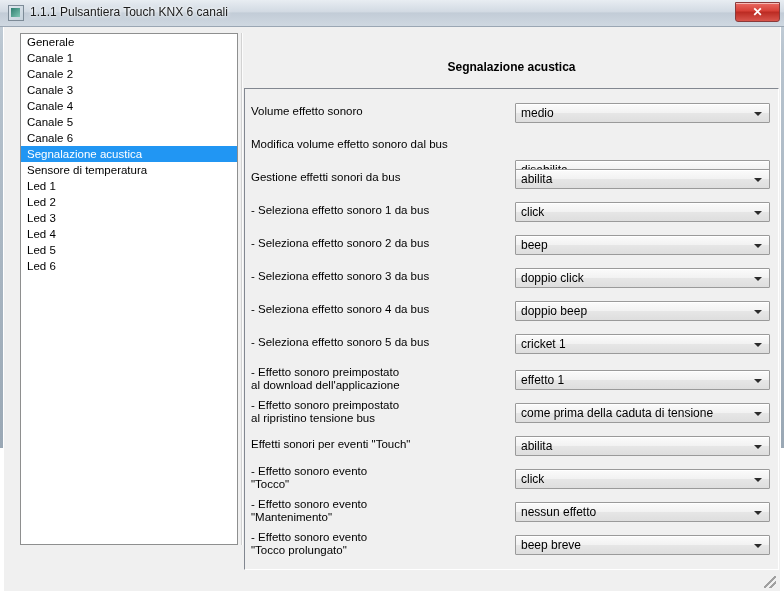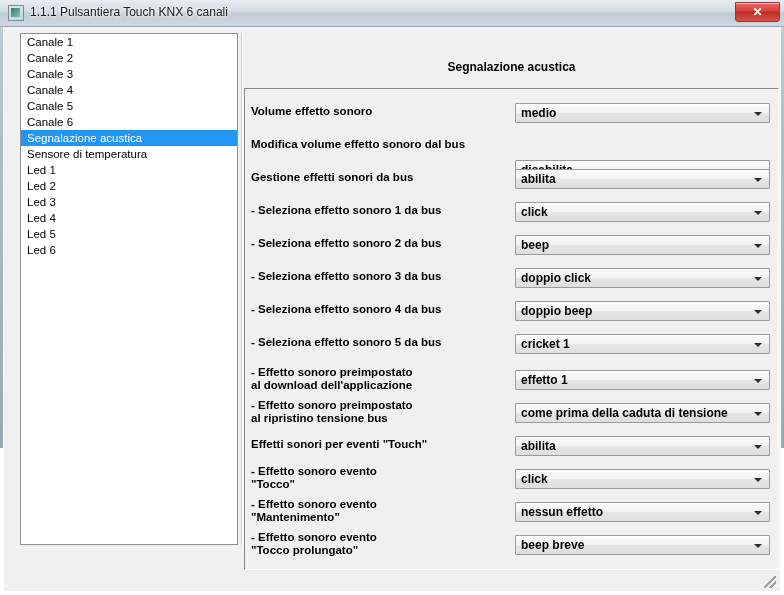--- a/index.html
+++ b/index.html
@@ -70,21 +70,20 @@
     position:absolute;left:240px;top:33px;width:535px;
     text-align:center;font-size:12px;font-weight:bold;color:#000;
   }
   
   .content{
     position:absolute;left:240px;top:61px;width:535px;height:482px;
     background:#f0f0f0;box-sizing:border-box;
     border-top:1px solid #828790;border-left:1px solid #828790;
     border-right:1px solid #ffffff;border-bottom:1px solid #ffffff;
     overflow:hidden;
-    font-weight:bold;
   }
   .row{position:absolute;left:0;width:535px;}
   .row .lbl{
     position:absolute;left:6px;top:0;width:260px;
     font-size:11.5px;color:#000;line-height:13px;white-space:pre-line;
   }
   .combo{
     position:absolute;left:270px;width:255px;height:20px;box-sizing:border-box;
     background:linear-gradient(to bottom,#fbfbfb 0%,#f2f2f2 48%,#e6e6e6 52%,#dedede 100%);
     border:1px solid #9a9a9a;border-radius:1px;
@@ -132,20 +131,21 @@
     <span class="title-icon">
         <i></i>
       </span>
     <span class="title-text">1.1.1 Pulsantiera Touch KNX 6 canali</span>
     <div class="close-btn">✕</div>
   </div>
 
   <div class="client">
 
     <div class="sidebar" id="sidebar">
+        <div class="side-item">Generale</div>
         <div class="side-item">Canale 1</div>
         <div class="side-item">Canale 2</div>
         <div class="side-item">Canale 3</div>
         <div class="side-item">Canale 4</div>
         <div class="side-item">Canale 5</div>
         <div class="side-item">Canale 6</div>
         <div class="side-item sel">Segnalazione acustica</div>
         <div class="side-item">Sensore di temperatura</div>
         <div class="side-item">Led 1</div>
         <div class="side-item">Led 2</div>

